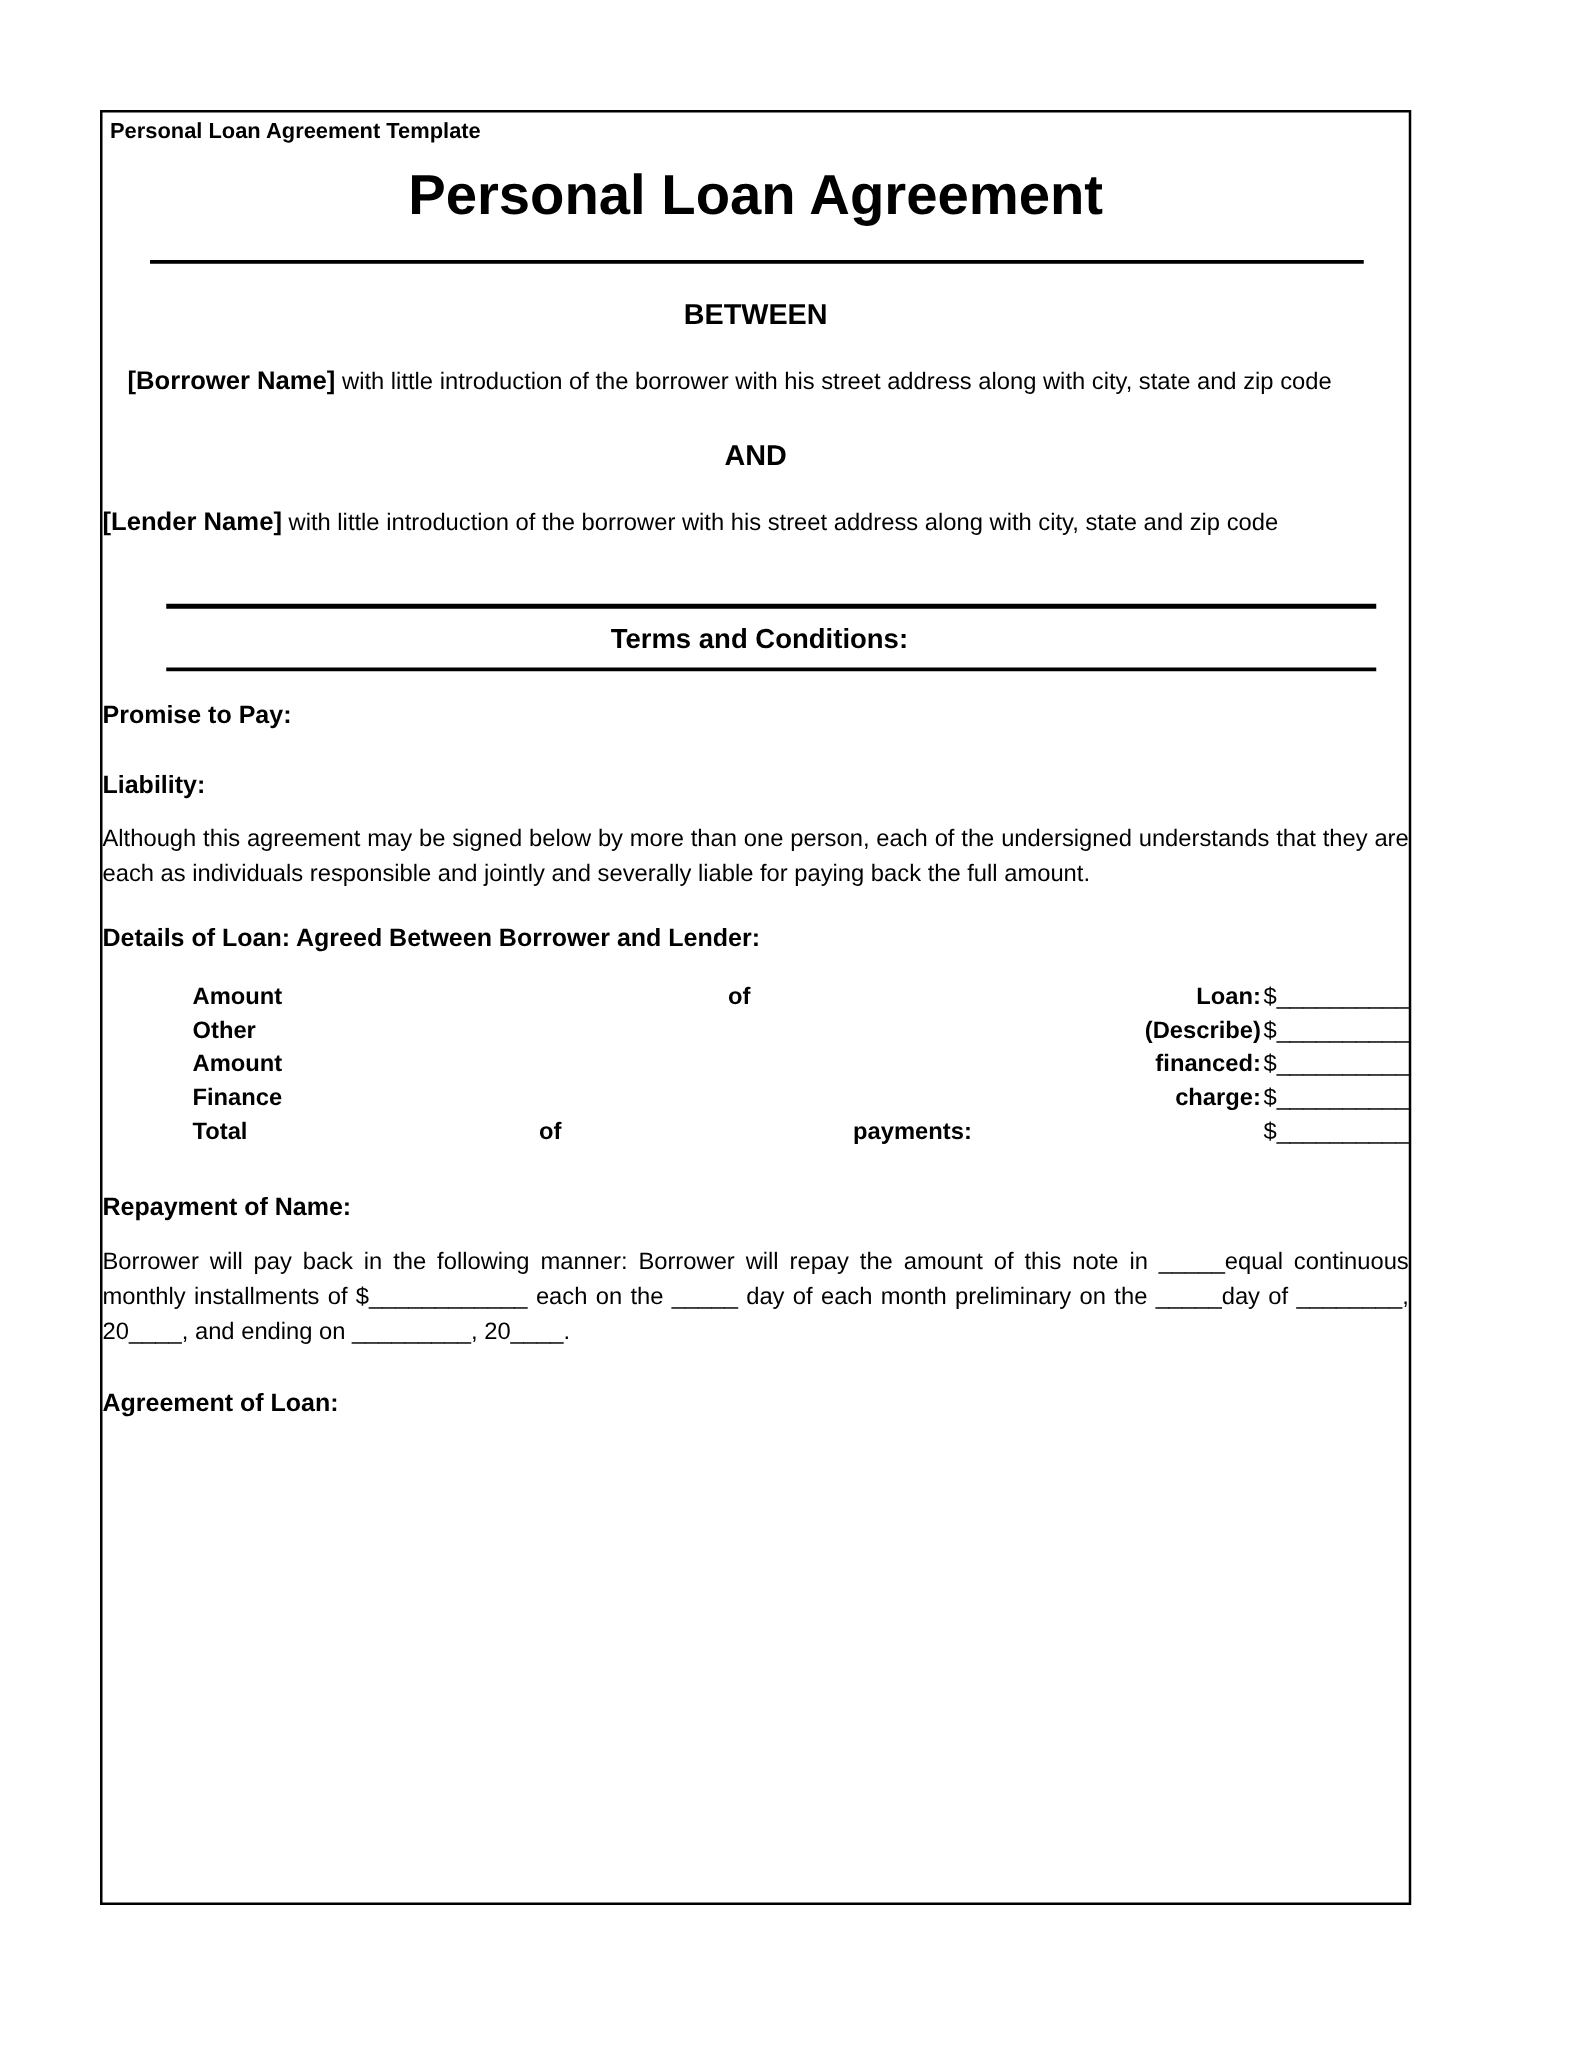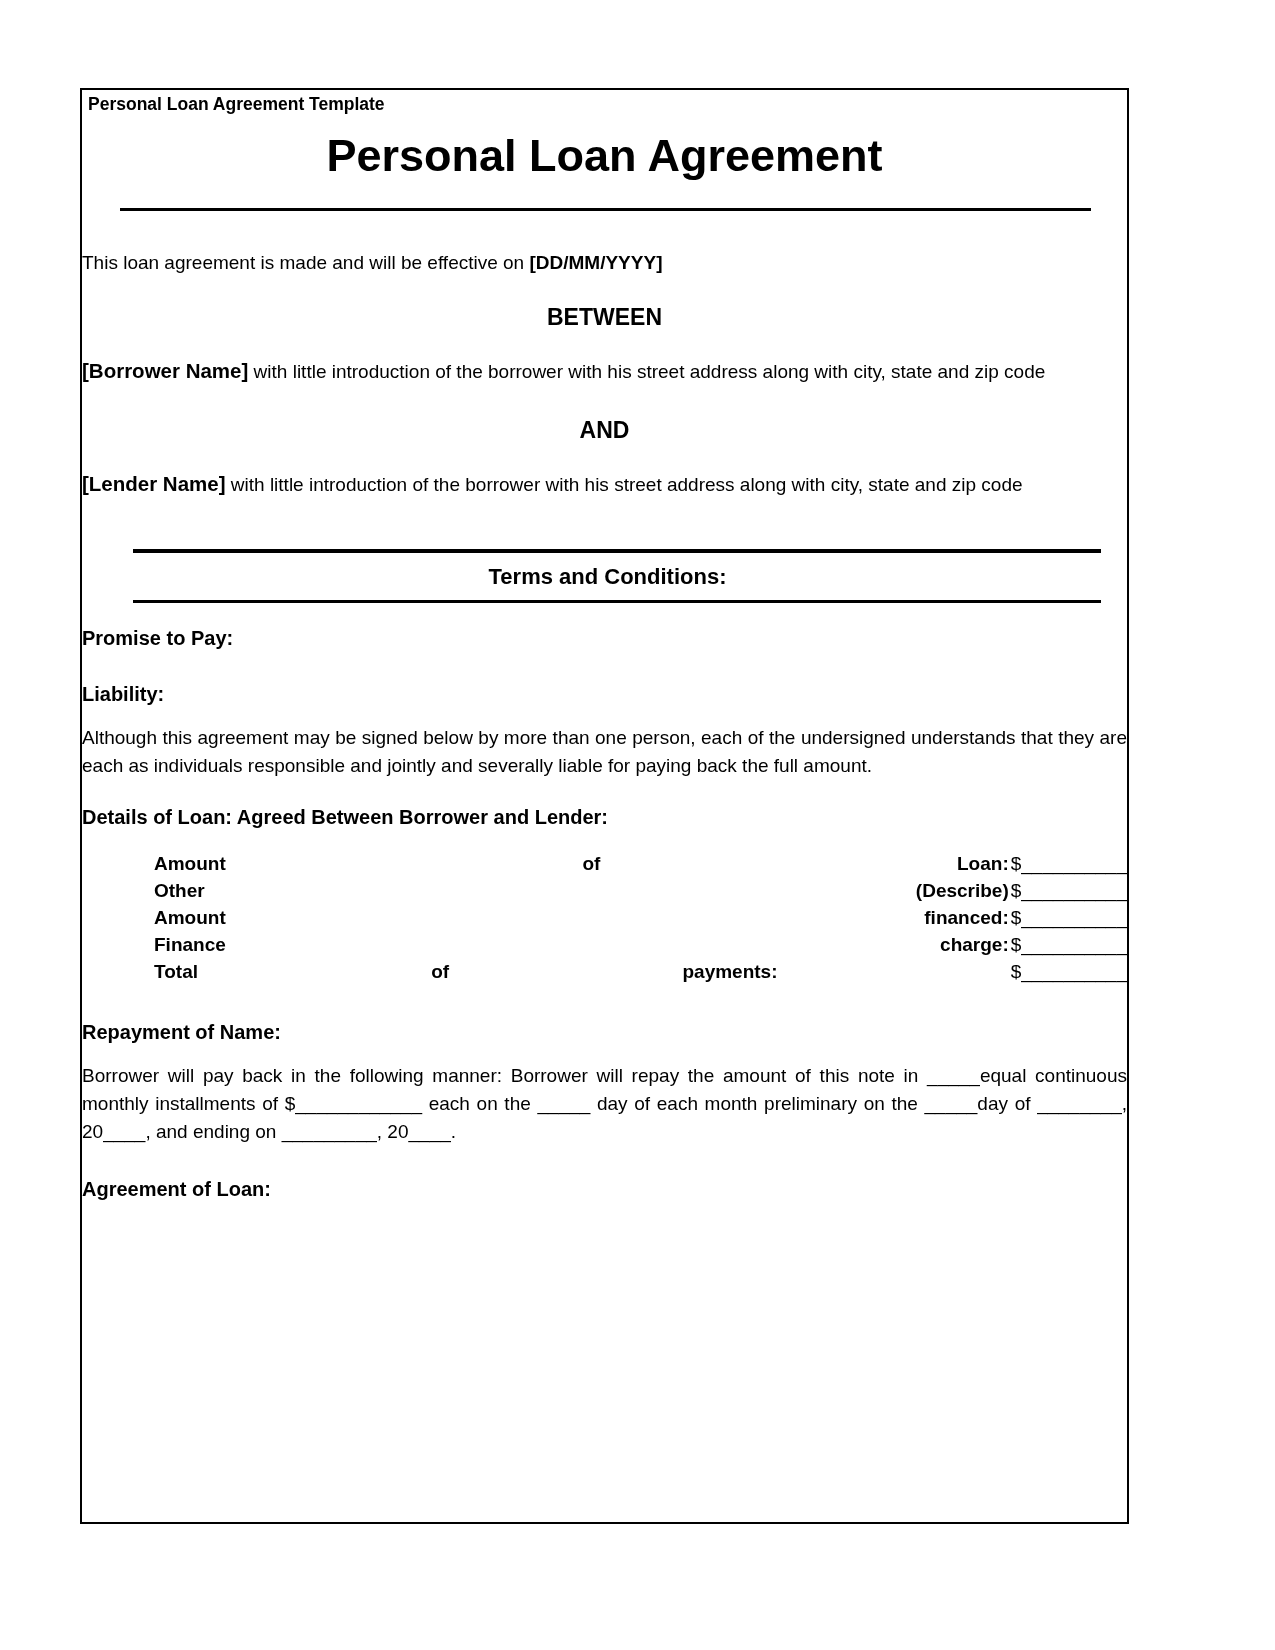--- a/index.html
+++ b/index.html
@@ -60,21 +60,21 @@
   .name { font-size: 20.5px; }
   .center-head {
     text-align: center;
     font-weight: 700;
     font-size: 23px;
     margin: 0;
     line-height: 28px;
   }
   .mt-intro   { margin-top: 38px; }
   .mt-between { margin-top: 26px; }
-  .mt-borrow  { margin-top: 26px; }
+  .mt-borrow  { margin-top: 26px; padding-left: 20px; }
   .mt-and     { margin-top: 30px; }
   .mt-lender  { margin-top: 26px; }
   .rule-wide {
     background: #000;
     margin-left: 51px;
     margin-right: 26px;
   }
   .rule-terms-top    { height: 4px; margin-top: 50px; }
   .rule-terms-bottom { height: 3px; margin-top: 9px; }
   .terms-head {
@@ -123,21 +123,20 @@
 
 <div class="sheet">
   <div class="doc-border">
 
     <div class="corner-label">Personal Loan Agreement Template</div>
 
     <h1 class="title">Personal Loan Agreement</h1>
 
     <div class="title-rule"></div>
 
-    <p class="para m-body mt-intro"><span>This loan agreement is made and will be effective on </span><span class="b">[DD/MM/YYYY]</span></p>
 
     <p class="center-head mt-between">BETWEEN</p>
 
     <p class="para just m-body mt-borrow"><span class="b name">[Borrower Name]</span><span> with little introduction of the borrower with his street address along with city, state and zip code</span></p>
 
     <p class="center-head mt-and">AND</p>
 
     <p class="para just m-body mt-lender"><span class="b name">[Lender Name]</span><span> with little introduction of the borrower with his street address along with city, state and zip code</span></p>
 
     <div class="rule-wide rule-terms-top"></div>

